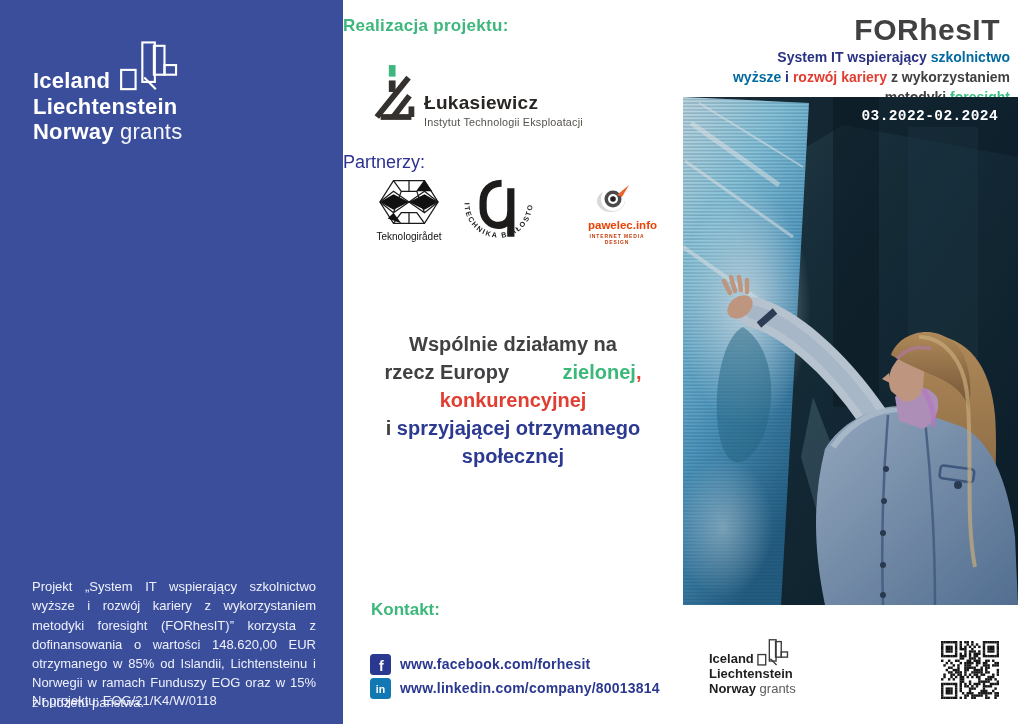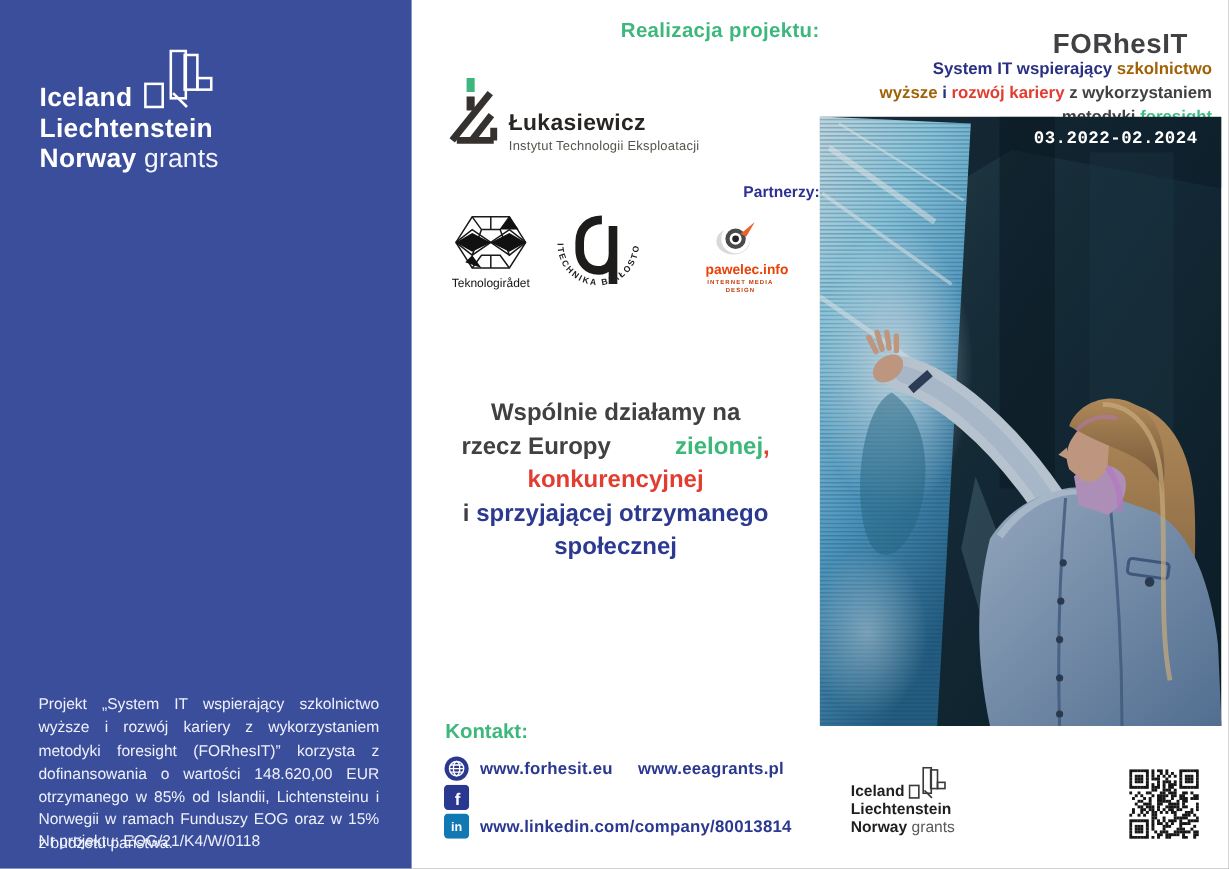--- a/index.html
+++ b/index.html
@@ -9,44 +9,44 @@
 
   
   .panel-left{position:absolute;left:0;top:0;width:343px;height:724px;background:#3b4e9b;}
   .eea-lines{position:absolute;left:33px;top:68px;color:#ffffff;font-size:22px;font-weight:700;line-height:25.5px;letter-spacing:.2px;}
   .eea-lines .light{font-weight:300;opacity:.95;}
   .eea-mark-white{position:absolute;left:120px;top:41px;width:62px;height:52px;}
   .funding{position:absolute;left:32px;top:577px;width:284px;color:#eef1fa;font-size:13px;line-height:19.3px;text-align:justify;}
   .proj-no{position:absolute;left:32px;top:693px;color:#eef1fa;font-size:13px;}
 
   
-  .mid-center{left:343px;width:340px;text-align:right;}
+  .mid-center{left:343px;width:340px;text-align:left;}
   .mid-heading{top:16px;font-size:17px;font-weight:800;color:#3eb77d;letter-spacing:.3px;}
   .coord-label{top:50px;font-size:12.5px;font-weight:700;color:#2e3192;}
   .luk-mark{left:372px;top:63px;width:50px;height:58px;}
   .luk-name{left:424px;top:92px;font-size:19px;font-weight:700;color:#282522;letter-spacing:.3px;}
   .luk-sub{left:424px;top:116px;font-size:10.8px;color:#56534d;letter-spacing:.2px;}
-  .partners-label{top:152px;font-size:13px;font-weight:700;color:#2e3192;}
+  .partners-label{top:152px;font-size:18px;font-weight:400;color:#2e3192;}
   .tek-svg{left:378px;top:177px;width:62px;height:50px;}
   .tek-label{left:370px;top:231px;width:78px;text-align:center;font-size:10px;color:#111;}
   .pb-svg{left:459px;top:175px;width:79px;height:74px;}
   .paw-icon{left:596px;top:183px;width:34px;height:34px;}
   .paw-name{left:577px;top:219px;width:80px;text-align:right;font-size:11.5px;font-weight:800;color:#e84206;}
   .paw-sub{left:577px;top:233px;width:80px;text-align:center;font-size:5px;font-weight:700;color:#c23c0c;letter-spacing:.9px;}
   .slogan{left:353px;top:330px;width:320px;text-align:center;font-size:20px;font-weight:800;line-height:28px;}
-  .c-dark{color:#414042;} .c-green{color:#3cb878;margin-left:48px;} .c-red{color:#e23d31;} .c-blue{color:#2b3990;} .c-navy{color:#2a3182;} .c-bblue{color:#a16207;} .c-green2{color:#3cbd85;}
+  .c-dark{color:#414042;} .c-green{color:#3cb878;margin-left:48px;} .c-red{color:#e23d31;} .c-blue{color:#2b3990;} .c-navy{color:#2a3182;} .c-bblue{color:#0369a1;} .c-green2{color:#3cbd85;}
   .contact-label{left:371px;top:600px;font-size:17px;font-weight:700;color:#3eb77d;}
   .link-row{left:370px;display:flex;align-items:center;height:22px;}
   .link-row svg{width:21px;height:21px;margin-right:9px;flex:0 0 auto;}
   .link{font-size:14px;font-weight:700;color:#2b3890;letter-spacing:.2px;white-space:nowrap;}
   .r1{top:629px;} .r2{top:653px;} .r3{top:677px;}
   .link-gap{display:inline-block;width:21px;}
 
   
-  .title{right:20px;top:9px;font-size:23px;font-weight:800;color:#414042;letter-spacing:.5px;margin:14px;}
+  .title{right:20px;top:9px;font-size:30px;font-weight:800;color:#414042;letter-spacing:.5px;margin:4px;}
   .subtitle{right:14px;top:47px;width:330px;text-align:right;font-size:14px;font-weight:700;line-height:20px;}
   .photo{left:683px;top:97px;width:335px;height:508px;overflow:hidden;font-family:Liberation Mono, monospace;}
   .photo svg{display:block;width:100%;height:100%;}
   .date{position:absolute;right:20px;top:11px;color:#ffffff;font-size:14.5px;font-weight:800;letter-spacing:.4px;}
   .eea-black-lines{position:absolute;left:709px;top:652px;color:#1f1f1f;font-size:13px;font-weight:700;line-height:14.8px;}
   .eea-black-lines .light{font-weight:400;color:#5a5a5a;}
   .eea-mark-black{position:absolute;left:757px;top:639px;width:34px;height:28px;}
   .qr{position:absolute;left:941px;top:641px;width:58px;height:58px;fill:#161616;}
 </style>
 </head>
@@ -119,41 +119,27 @@
     <circle cx="17" cy="16" r="2.8" fill="#222"></circle>
     <path d="M33,2 L21,12 L26,14 Z" fill="#e8632a"></path>
   </svg>
   <div class="abs paw-name">pawelec.info</div>
   <div class="abs paw-sub">INTERNET MEDIA DESIGN</div>
 
   <div class="abs slogan"><span class="c-dark">Wspólnie działamy na</span><br><span class="c-dark">rzecz Europy </span><span class="c-green">zielonej</span><span class="c-red">,</span><br><span class="c-red">konkurencyjnej</span><br><span class="c-dark">i </span><span class="c-blue">sprzyjającej otrzymanego</span><br><span class="c-blue">społecznej</span></div>
 
   <div class="abs contact-label">Kontakt:</div>
 
-  <div class="abs link-row r1">
-    <svg viewBox="0 0 24 24">
-      <circle cx="12" cy="12" r="11.5" fill="#2b3890"></circle>
-      <g fill="none" stroke="#ffffff" stroke-width="1.3">
-        <circle cx="12" cy="12" r="6.8"></circle>
-        <ellipse cx="12" cy="12" rx="3" ry="6.8"></ellipse>
-        <line x1="5.2" y1="12" x2="18.8" y2="12"></line>
-        <line x1="6" y1="8.6" x2="18" y2="8.6"></line>
-        <line x1="6" y1="15.4" x2="18" y2="15.4"></line>
-      </g>
-    </svg>
-    <span class="link">www.forhesit.eu</span>
-    <span class="link-gap"></span>
-    <span class="link">www.eeagrants.pl</span>
-  </div>
 
   <div class="abs link-row r2">
     <svg viewBox="0 0 24 24">
       <rect width="24" height="24" rx="4" fill="#2b3890"></rect>
       <text x="13" y="19" text-anchor="middle" font-size="16" font-weight="700" fill="#ffffff" font-family="Liberation Sans, sans-serif">f</text>
     </svg>
+    <span class="link">www.facebook.com/forhesit</span>
   </div>
 
   <div class="abs link-row r3">
     <svg viewBox="0 0 24 24">
       <rect width="24" height="24" rx="4" fill="#1178b3"></rect>
       <text x="12" y="17" text-anchor="middle" font-size="12" font-weight="700" fill="#ffffff" font-family="Liberation Sans, sans-serif">in</text>
     </svg>
     <span class="link">www.linkedin.com/company/80013814</span>
   </div>
 

